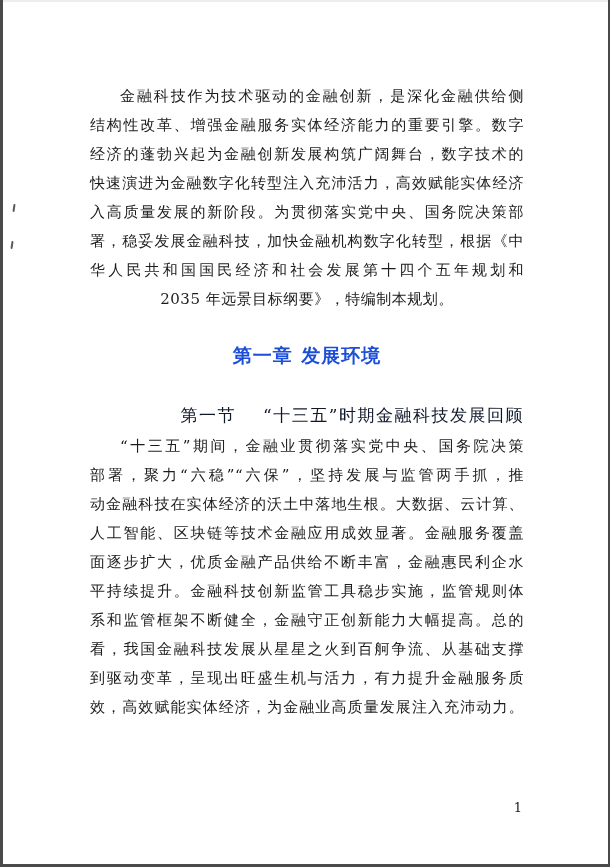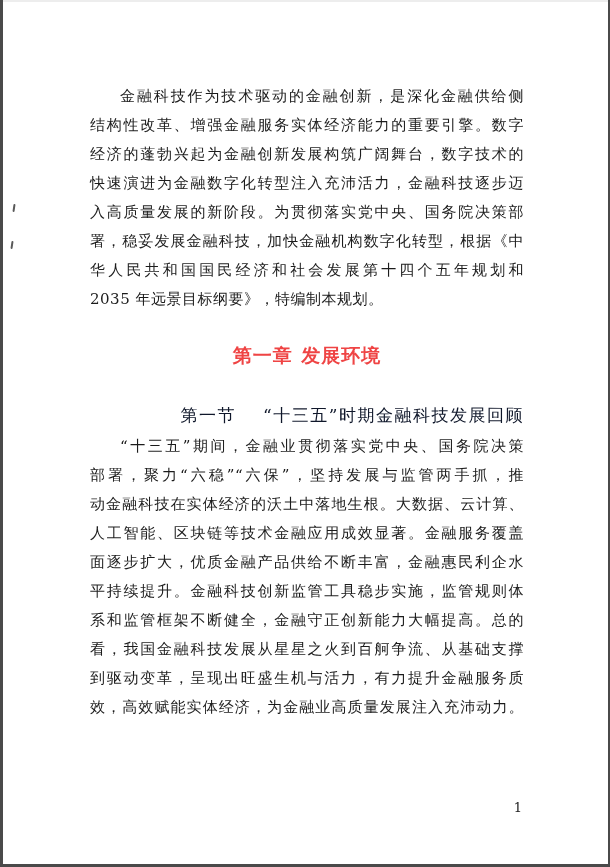--- a/index.html
+++ b/index.html
@@ -33,35 +33,35 @@
     letter-spacing: 0.5px;
     white-space: pre-line;
     text-align: justify;
     text-align-last: justify;
     text-indent: 2em;
   }
   .body-lastline {
     font-size: 15px;
     line-height: 29px;
     letter-spacing: 0.5px;
-    text-align: left;
+    text-align: center;
   }
   .intro-para  { top: 82px; }
   .intro-last  { top: 285px; }
   .review-para { top: 432px; }
 
   .chapter-heading {
     top: 342px;
     text-align: center;
     font-family: "DejaVu Sans", "Liberation Sans", sans-serif;
     font-weight: bold;
     font-size: 19px;
     line-height: 26px;
     letter-spacing: 1px;
-    color: #ef4444;
+    color: #1d4ed8;
   }
   .chapter-heading .title-part { margin-left: 0.45em; }
 
   .section-heading {
     top: 402px;
     text-align: right;
     font-size: 17px;
     line-height: 26px;
     letter-spacing: 1.5px;
     color: #0f172a;
@@ -87,21 +87,21 @@
   <div class="edge-top"></div>
   <div class="edge-left"></div>
   <div class="edge-right"></div>
   <div class="edge-bottom"></div>
   <div class="speck speck-1"></div>
   <div class="speck speck-2"></div>
 
   <div class="textblock body-lines intro-para">金融科技作为技术驱动的金融创新，是深化金融供给侧
 结构性改革、增强金融服务实体经济能力的重要引擎。数字
 经济的蓬勃兴起为金融创新发展构筑广阔舞台，数字技术的
-快速演进为金融数字化转型注入充沛活力，金融科技逐步迈
+快速演进为金融数字化转型注入充沛活力，高效赋能实体经济
 入高质量发展的新阶段。为贯彻落实党中央、国务院决策部
 署，稳妥发展金融科技，加快金融机构数字化转型，根据《中
 华人民共和国国民经济和社会发展第十四个五年规划和</div>
 
   <div class="textblock body-lastline intro-last">2035 年远景目标纲要》，特编制本规划。</div>
 
   <div class="textblock chapter-heading">
     <span class="label-part">第一章</span><span class="title-part">发展环境</span>
   </div>
 

